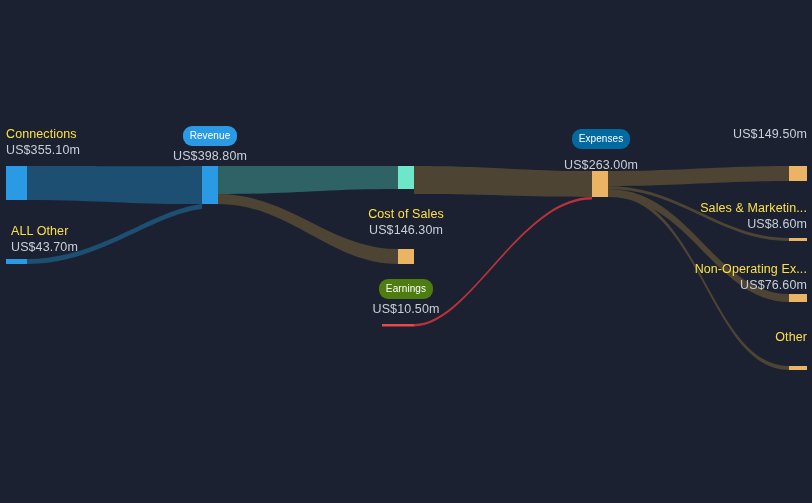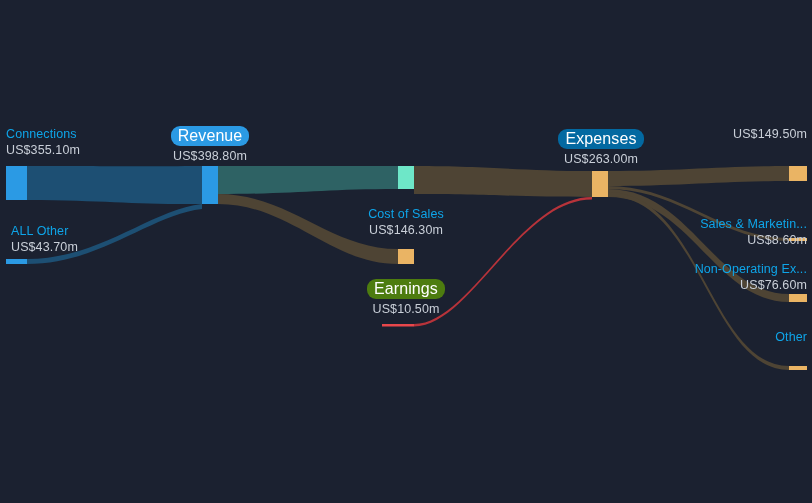--- a/index.html
+++ b/index.html
@@ -31,37 +31,37 @@
   .lbl {
     position: absolute;
     font-family: "Liberation Sans", sans-serif;
     font-size: 12.5px;
     line-height: 16px;
     white-space: nowrap;
     letter-spacing: 0.1px;
   }
   .lbl .name {
     display: block;
-    color: #0ea5e9;
+    color: #fde047;
     font-size: 12.5px;
   }
   .lbl .val {
     display: block;
     color: #c9cfd8;
     font-size: 12.5px;
   }
   .lbl.right-align { text-align: right; }
   .lbl.left-align  { text-align: left; }
   .lbl.center-align { text-align: center; }
 
   .pill {
     display: inline-block;
     border-radius: 9px;
     padding: 2px 7px 3px 7px;
-    font-size: 16px;
+    font-size: 10px;
     line-height: 15px;
     color: #ffffff;
     white-space: nowrap;
   }
   .pill.revenue   { background: #2b9ae4; }
   .pill.expenses  { background: #0369a1; }
   .pill.earnings  { background: #4d7c0f; }
 </style>
 </head>
 <body style="background: rgb(27, 33, 48);">
@@ -124,33 +124,33 @@
   </div>
 
 
   <div class="lbl center-align" style="left:361px; top:206px; width:90px;">
     <span class="name">Cost of Sales</span>
     <span class="val">US$146.30m</span>
   </div>
 
   <div class="lbl center-align" style="left:556px; top:129px; width:90px;">
     <span class="pill expenses">Expenses</span>
-    <span class="val" style="margin-top:2px;">US$263.00m</span>
+    <span class="val" style="margin-top:8px;">US$263.00m</span>
   </div>
 
   <div class="lbl center-align" style="left:361px; top:279px; width:90px;">
     <span class="pill earnings">Earnings</span>
     <span class="val" style="margin-top:2px;">US$10.50m</span>
   </div>
 
   <div class="lbl right-align" style="left:606px; top:126px; width:201px;">
     <span class="val">US$149.50m</span>
   </div>
 
-  <div class="lbl right-align" style="left:606px; top:200px; width:201px;margin-top:16px;">
+  <div class="lbl right-align" style="left:606px; top:200px; width:201px;">
     <span class="name">Sales &amp; Marketin...</span>
     <span class="val">US$8.60m</span>
   </div>
 
   <div class="lbl right-align" style="left:606px; top:261px; width:201px;">
     <span class="name">Non-Operating Ex...</span>
     <span class="val">US$76.60m</span>
   </div>
 
   <div class="lbl right-align" style="left:606px; top:329px; width:201px;">

